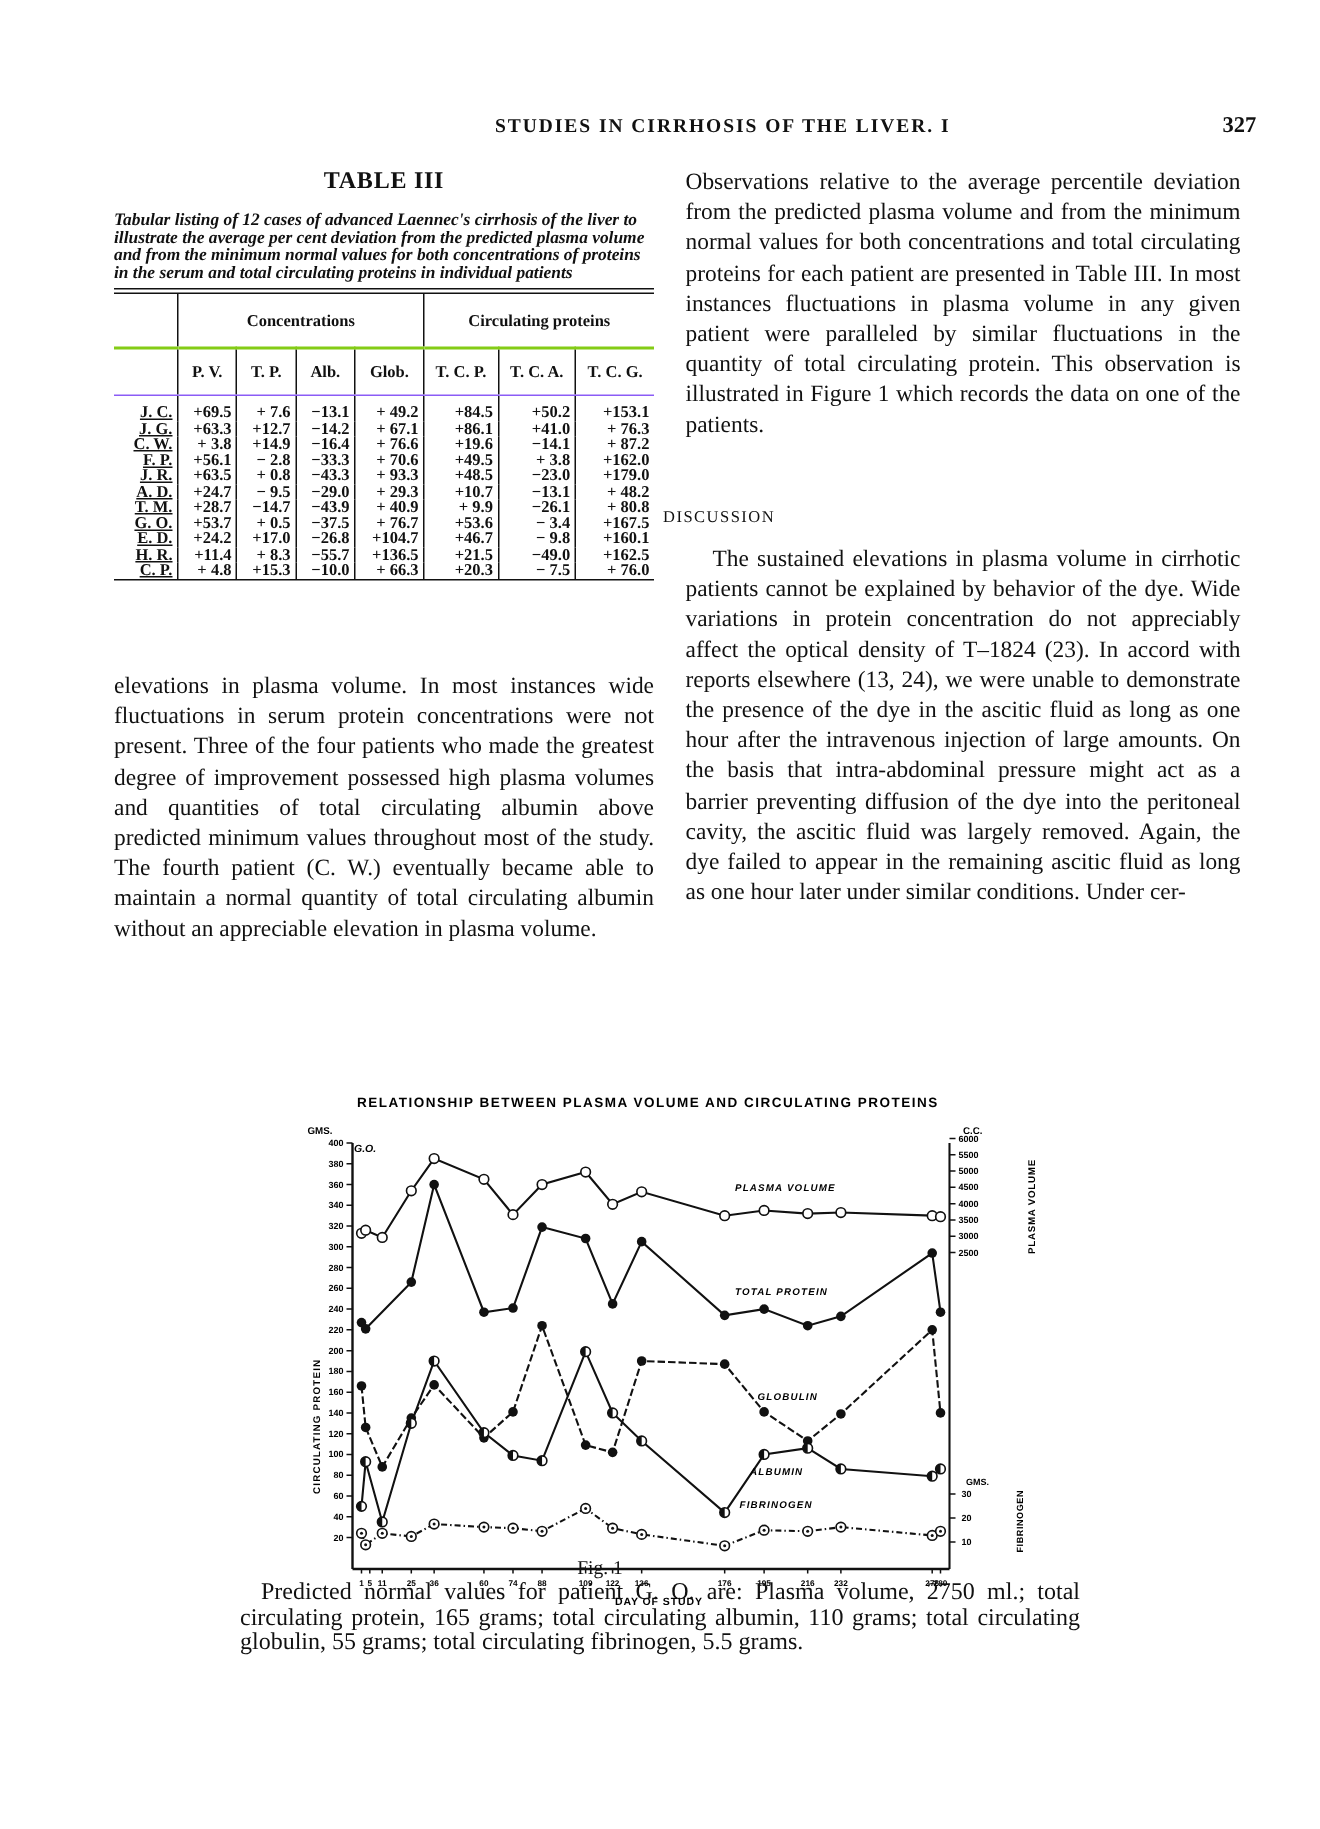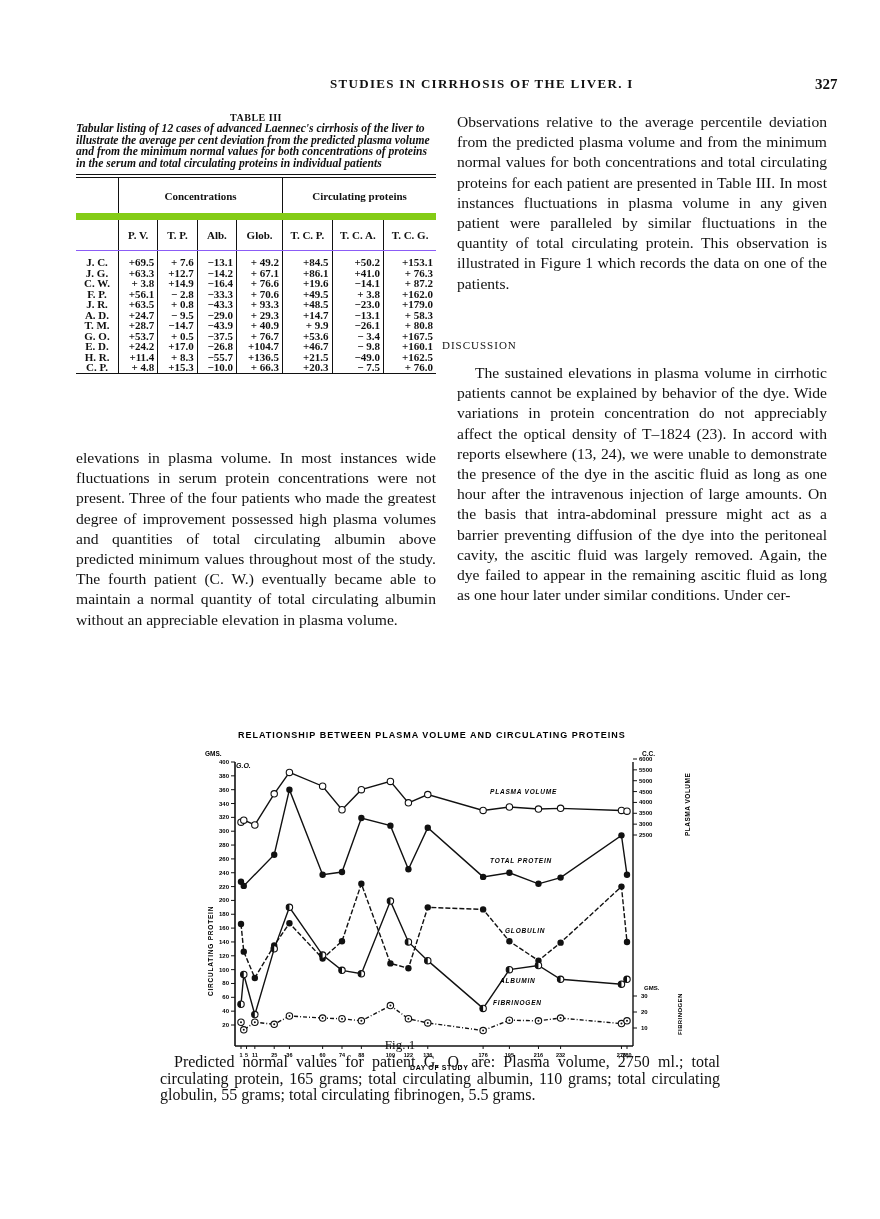--- a/index.html
+++ b/index.html
@@ -3,33 +3,33 @@
 <meta charset="utf-8">
 <style>
   html, body { margin:0; padding:0; background:#ffffff; }
   body { width:880px; height:1219px; position:relative; overflow:hidden;
          font-family:"Liberation Serif","DejaVu Serif",serif; color:#111; }
   .running-head { position:absolute; top:76px; left:0; width:880px; }
   .running-head .title { position:absolute; left:330px; font-size:13px; letter-spacing:1.3px; font-weight:bold; }
   .running-head .pageno { position:absolute; left:815px; font-size:15px; font-weight:bold; }
 
   .left-col { position:absolute; left:76px; top:112px; width:360px; }
-  .table-label { text-align:center; font-size:10px; font-weight:bold; letter-spacing:0.5px; margin-bottom:0; }
+  .table-label { text-align:center; font-size:16px; font-weight:bold; letter-spacing:0.5px; margin-bottom:11px; }
   .table-caption { text-align:left; font-style:italic; font-weight:bold; font-size:11.6px; line-height:11.6px; }
   .rule-double { border-top:1.5px solid #111; border-bottom:1px solid #111; height:2px; margin-top:5px; }
 
   table.data { border-collapse:collapse; width:360px; font-size:11px; font-weight:bold; margin-top:0; }
   table.data td, table.data th { padding:0 3px; }
   table.data th { font-weight:bold; font-size:11px; }
-  .grp th { height:35px; border-bottom:7px solid #84cc16; }
+  .grp th { height:35px; border-bottom:2px solid #84cc16; }
   .sub th { height:30px; border-bottom:1px solid #8b5cf6; }
   .vl { border-left:1px solid #111; }
   .vl2 { border-left:1.5px solid #111; }
   td.num { text-align:right; white-space:pre; font-family:"Liberation Serif",serif; line-height:10.5px; }
-  td.nm { text-align:center; line-height:10.5px; white-space:nowrap; }
+  td.nm { text-align:right; line-height:10.5px; white-space:nowrap;text-decoration:underline; }
   tr.first td { padding-top:6px; }
   tr.last td { padding-bottom:10px; }
   .bottom-rule { border-top:1.5px solid #111; }
 
   .para { text-align:justify; font-size:15.6px; line-height:20.2px; }
   .lp { position:absolute; left:76px; top:448px; width:360px; }
   .rp1 { position:absolute; left:457px; top:112px; width:370px; }
   .disc-head { position:absolute; left:442px; top:339px; width:370px; text-align:left; font-size:11px; letter-spacing:1px; }
   .rp2 { position:absolute; left:457px; top:363px; width:370px; text-indent:18px; }
 
@@ -118,23 +118,23 @@
           <td class="num vl2">+48.5</td>
           <td class="num vl">−23.0</td>
           <td class="num vl">+179.0</td>
         </tr>
         <tr>
           <td class="nm">A. D.</td>
           <td class="num vl2">+24.7</td>
           <td class="num vl">− 9.5</td>
           <td class="num vl">−29.0</td>
           <td class="num vl">+ 29.3</td>
-          <td class="num vl2">+14.7</td>
+          <td class="num vl2">+10.7</td>
           <td class="num vl">−13.1</td>
-          <td class="num vl">+ 58.3</td>
+          <td class="num vl">+ 48.2</td>
         </tr>
         <tr>
           <td class="nm">T. M.</td>
           <td class="num vl2">+28.7</td>
           <td class="num vl">−14.7</td>
           <td class="num vl">−43.9</td>
           <td class="num vl">+ 40.9</td>
           <td class="num vl2">+ 9.9</td>
           <td class="num vl">−26.1</td>
           <td class="num vl">+ 80.8</td>

